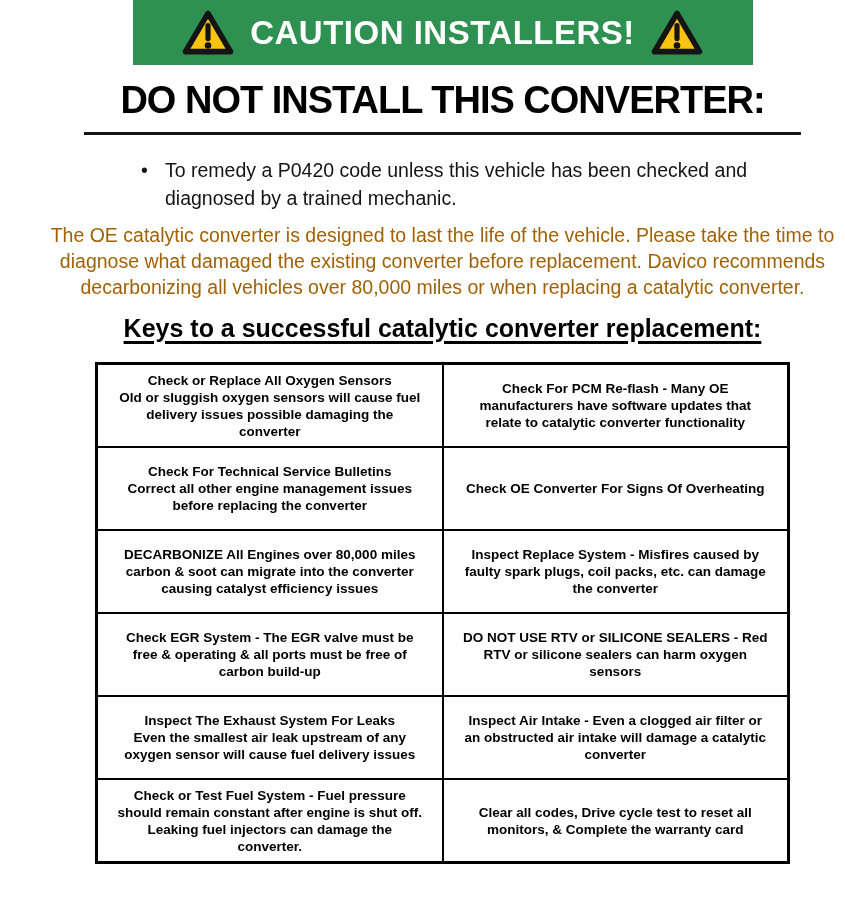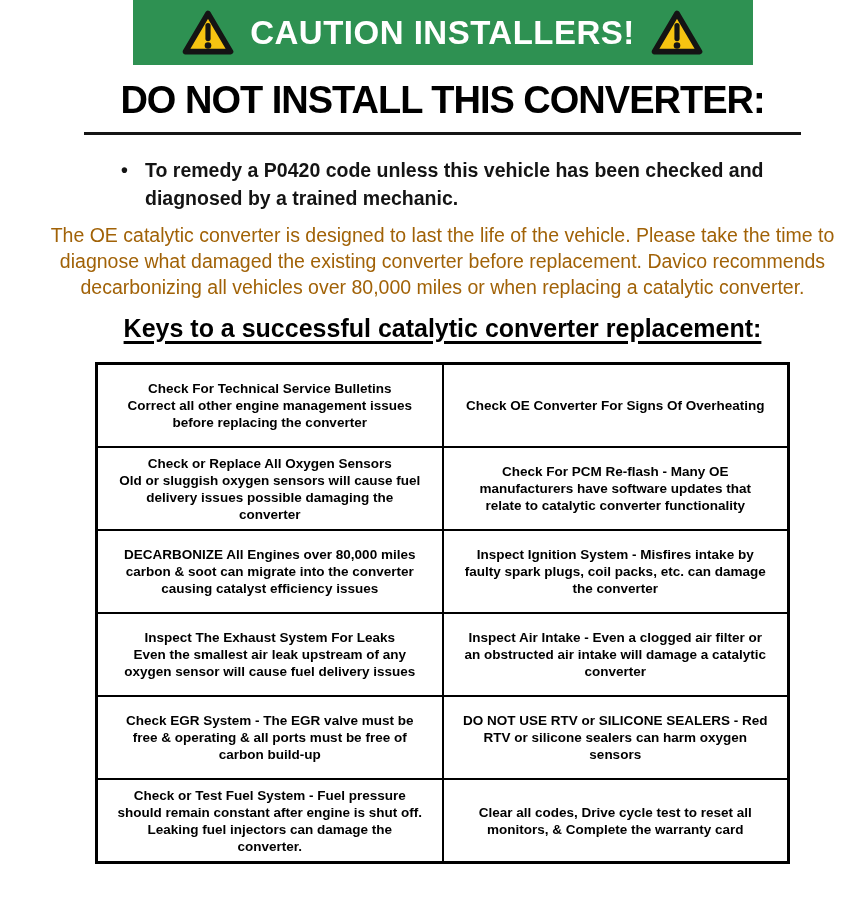--- a/index.html
+++ b/index.html
@@ -73,22 +73,23 @@
   
   .bullet-list {
     margin: 21px 70px 0 125px;
     padding: 0;
     list-style: none;
   }
   .bullet-list li {
     position: relative;
     font-size: 19.5px;
     line-height: 28px;
-    font-weight: bold;
+    font-weight: normal;
     color: #141414;
+    margin-left: 20px;
   }
   .bullet-list li::before {
     content: "\2022";
     position: absolute;
     left: -24px;
     top: 0;
   }
 
   
   .paragraph {
@@ -165,42 +166,42 @@
     <li>To remedy a P0420 code unless this vehicle has been checked and diagnosed by a trained mechanic.</li>
   </ul>
 
   <p class="paragraph">The OE catalytic converter is designed to last the life of the vehicle. Please take the time to diagnose what damaged the existing converter before replacement. Davico recommends decarbonizing all vehicles over 80,000 miles or when replacing a catalytic converter.</p>
 
   <h2 class="keys-heading">Keys to a successful catalytic converter replacement:</h2>
 
   <table class="keys-table">
     <tbody>
       <tr>
+        <td>Check or Replace All Oxygen Sensors
+Old or sluggish oxygen sensors will cause fuel delivery issues possible damaging the converter</td>
+        <td>Check For PCM Re-flash - Many OE manufacturers have software updates that relate to catalytic converter functionality</td>
+      </tr>
+      <tr>
         <td>Check For Technical Service Bulletins
 Correct all other engine management issues before replacing the converter</td>
         <td>Check OE Converter For Signs Of Overheating</td>
       </tr>
       <tr>
-        <td>Check or Replace All Oxygen Sensors
-Old or sluggish oxygen sensors will cause fuel delivery issues possible damaging the converter</td>
-        <td>Check For PCM Re-flash - Many OE manufacturers have software updates that relate to catalytic converter functionality</td>
-      </tr>
-      <tr>
         <td>DECARBONIZE All Engines over 80,000 miles carbon &amp; soot can migrate into the converter causing catalyst efficiency issues</td>
-        <td>Inspect Ignition System - Misfires intake by faulty spark plugs, coil packs, etc. can damage the converter</td>
+        <td>Inspect Replace System - Misfires caused by faulty spark plugs, coil packs, etc. can damage the converter</td>
+      </tr>
+      <tr>
+        <td>Check EGR System - The EGR valve must be free &amp; operating &amp; all ports must be free of carbon build-up</td>
+        <td>DO NOT USE RTV or SILICONE SEALERS - Red RTV or silicone sealers can harm oxygen sensors</td>
       </tr>
       <tr>
         <td>Inspect The Exhaust System For Leaks
 Even the smallest air leak upstream of any oxygen sensor will cause fuel delivery issues</td>
         <td>Inspect Air Intake - Even a clogged air filter or an obstructed air intake will damage a catalytic converter</td>
       </tr>
       <tr>
-        <td>Check EGR System - The EGR valve must be free &amp; operating &amp; all ports must be free of carbon build-up</td>
-        <td>DO NOT USE RTV or SILICONE SEALERS - Red RTV or silicone sealers can harm oxygen sensors</td>
-      </tr>
-      <tr>
         <td>Check or Test Fuel System - Fuel pressure should remain constant after engine is shut off.  Leaking fuel injectors can damage the converter.</td>
         <td>Clear all codes,  Drive cycle test to reset all monitors, &amp; Complete the warranty card</td>
       </tr>
     </tbody>
   </table>
 
 </div>
 
 </body></html>

